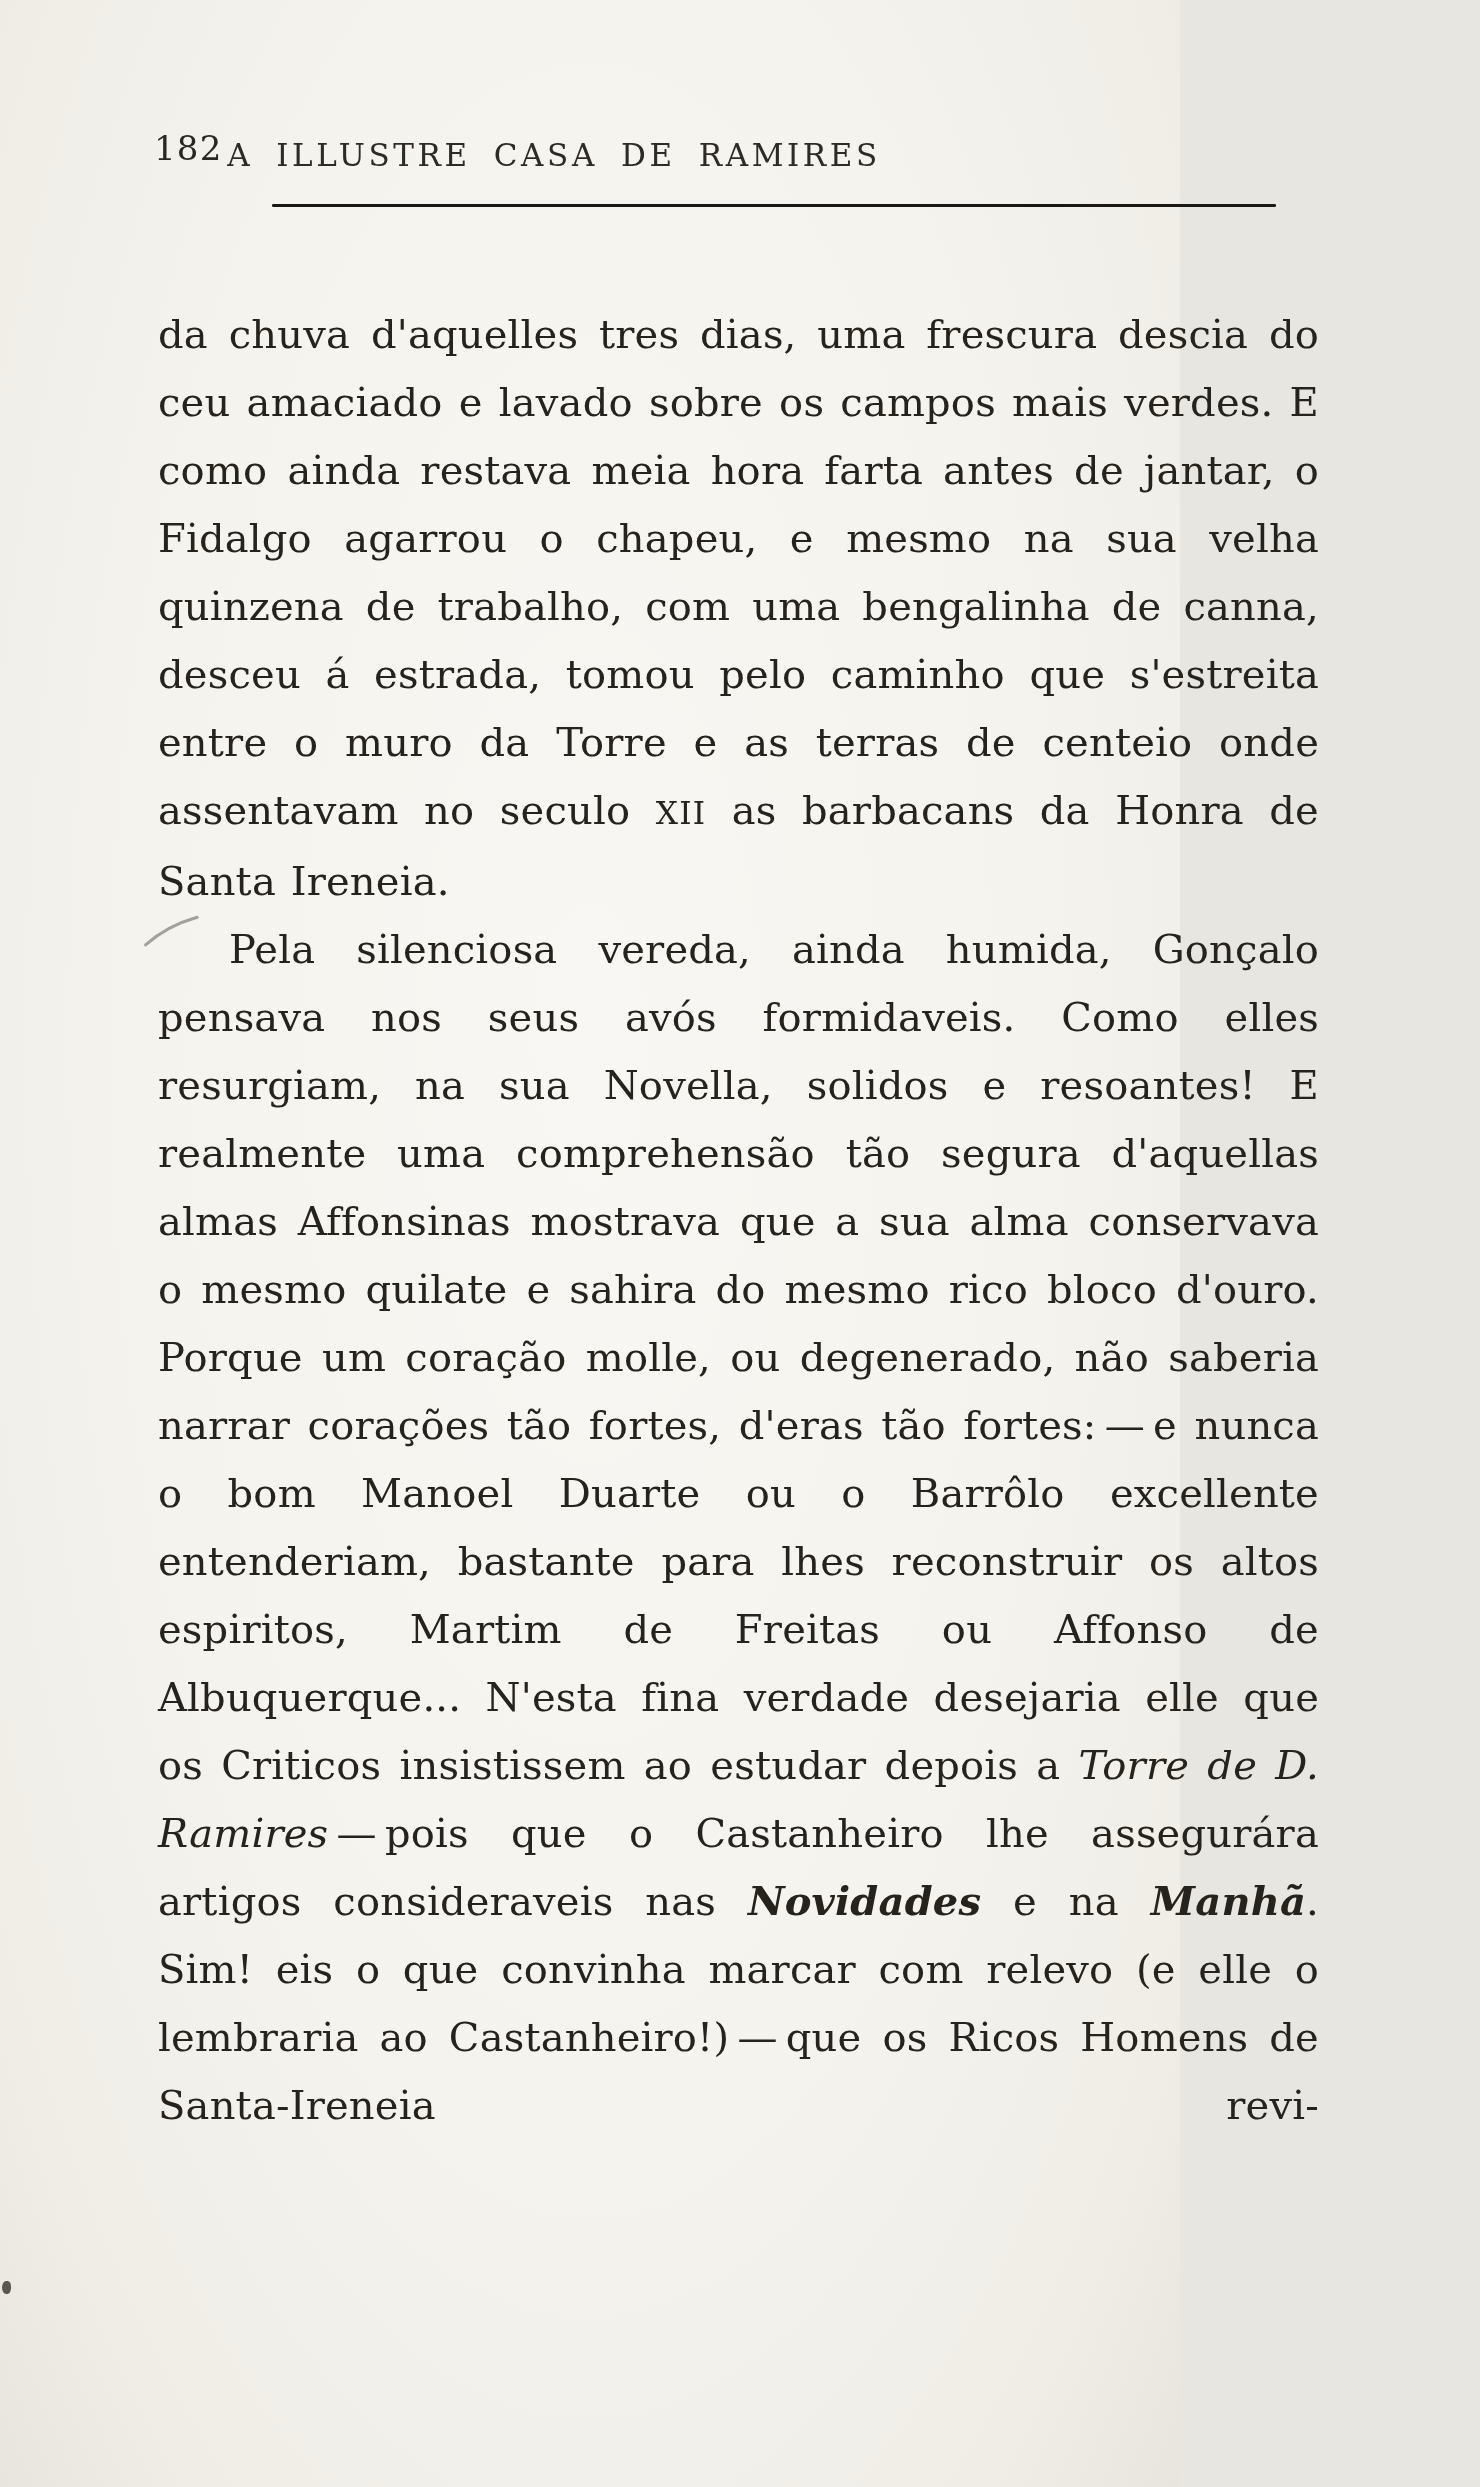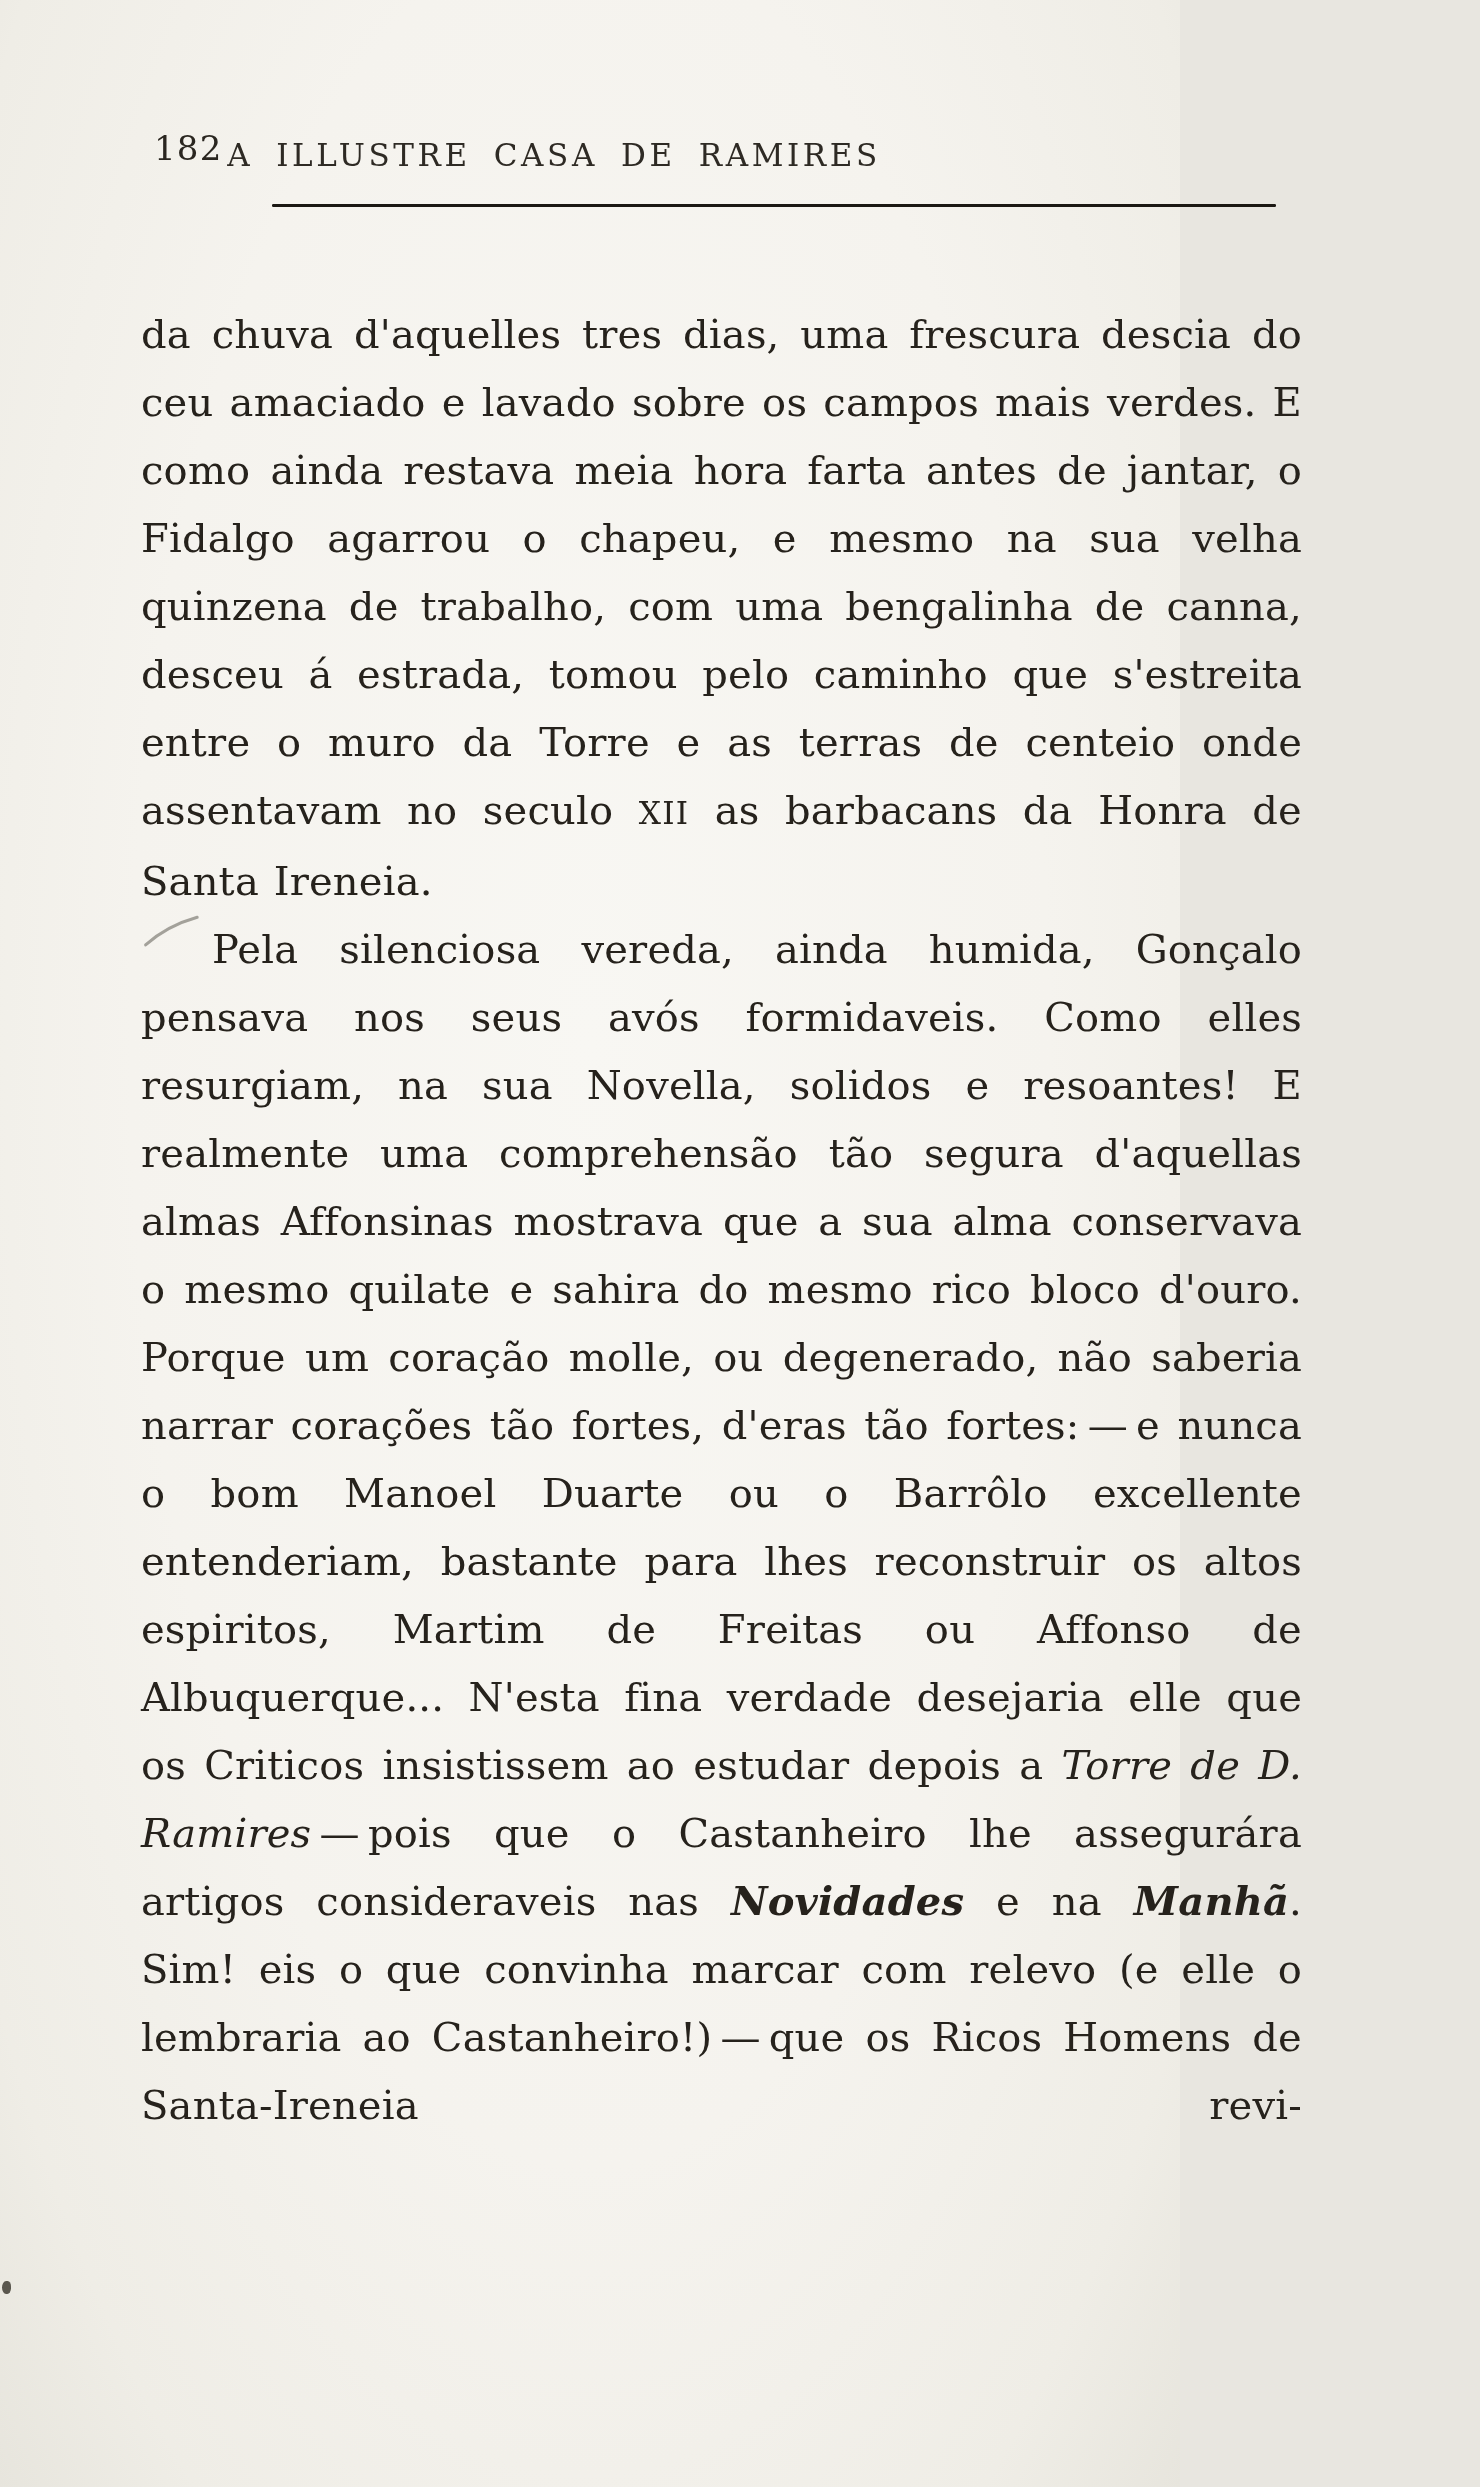--- a/index.html
+++ b/index.html
@@ -43,21 +43,21 @@
     position: absolute;
     left: 272px;
     top: 204px;
     width: 1004px;
     height: 3px;
     background: #1b1813;
     border-radius: 1.2px;
   }
   .body-text {
     position: absolute;
-    left: 141px;
+    left: 158px;
     top: 300px;
     width: 1161px;
     font-size: 40px;
     line-height: 68px;
     text-align: justify;
     letter-spacing: 0.2px;
     word-spacing: 1.8px;
     color: #26221c;
   }
   .body-text p {

